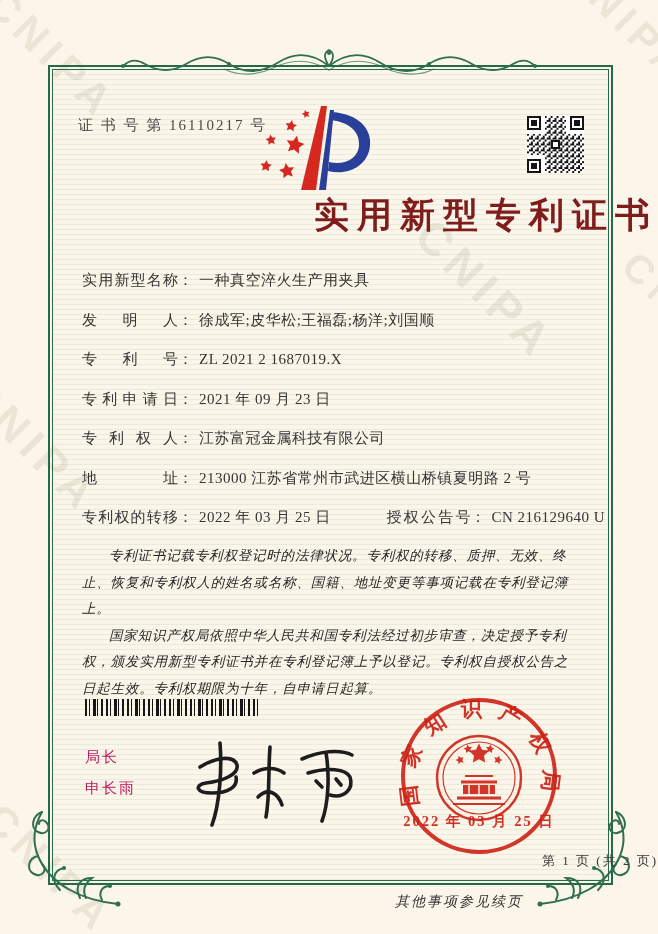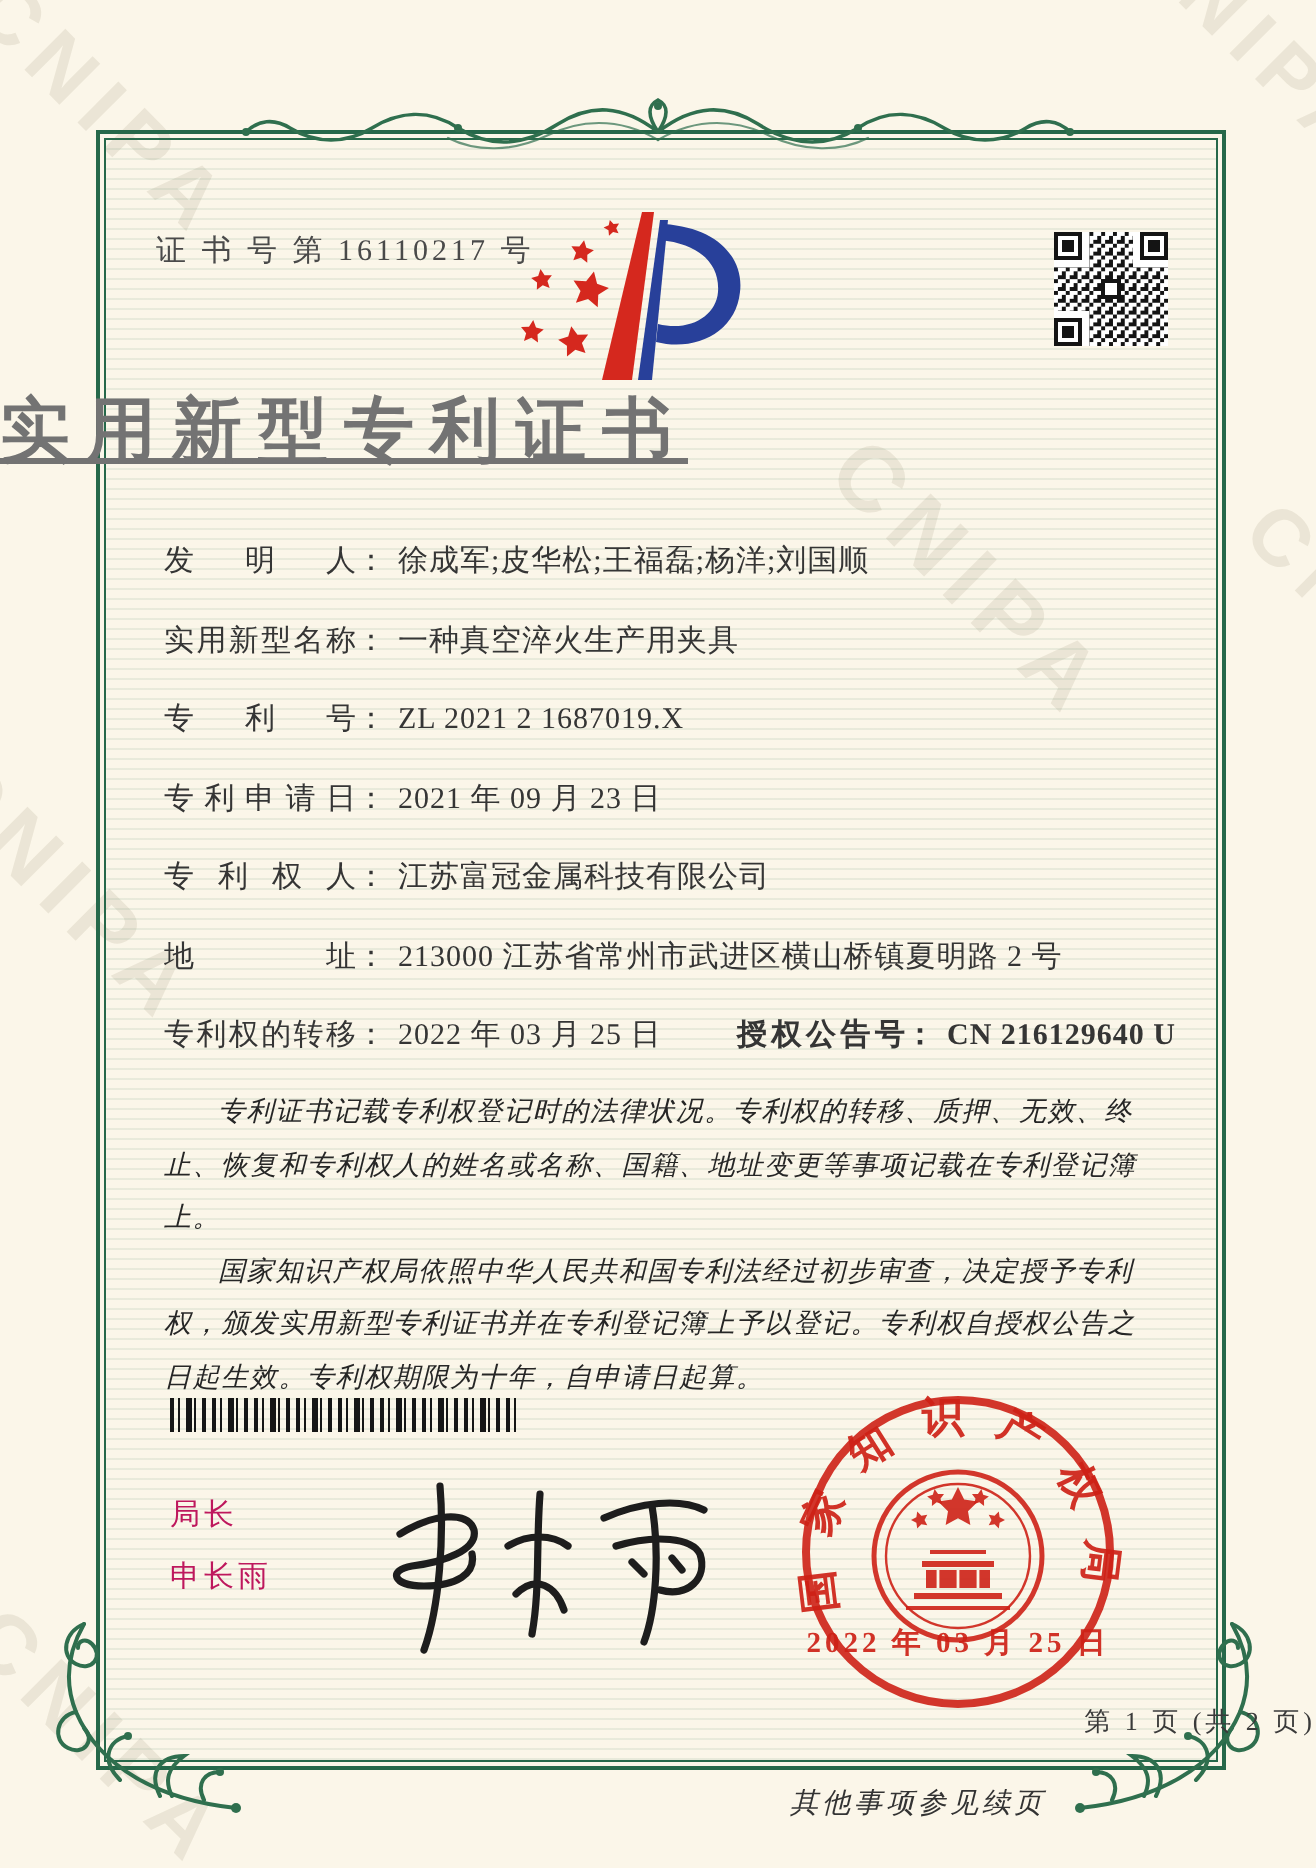--- a/index.html
+++ b/index.html
@@ -37,34 +37,34 @@
   .ornament svg{display:block;}
   
   .cert-no{
     position:absolute;left:78px;top:103px;
     font-size:15px;letter-spacing:2px;color:#4a4a4a;margin-top:13px;
   }
   .logo{position:absolute;left:258px;top:104px;width:120px;height:88px;}
   .qr{position:absolute;left:527px;top:116px;width:57px;height:57px;}
   .title{
     position:absolute;left:0;top:192px;width:658px;
-    text-align:left;font-size:35px;font-weight:700;
-    letter-spacing:8px;color:#737373;text-decoration:underline;
+    text-align:right;font-size:35px;font-weight:700;
+    letter-spacing:8px;color:#7f1d1d;
   }
   
   .fields{position:absolute;left:82px;top:271px;width:505px;font-size:15px;color:#353535;}
   .frow{height:22px;margin-bottom:17.5px;white-space:nowrap;}
   .flabel{
     display:inline-block;width:96px;
     text-align:justify;text-align-last:justify;text-justify:inter-character;
     vertical-align:top;
   }
   .fcolon{display:inline-block;margin-right:6px;}
   .fvalue{letter-spacing:0.5px;}
-  .fpair2{margin-left:34px;font-weight:bold;}
+  .fpair2{margin-left:52px;}
   .fpair2 .flabel{width:84px;}
   
   .paras{
     position:absolute;left:82px;top:543px;width:497px;
     font-size:13.5px;font-style:italic;line-height:26.5px;
     letter-spacing:0.8px;color:#262626;
   }
   .paras p{margin:0;text-indent:2em;}
   
   .barcode{
@@ -217,24 +217,24 @@
       <rect x="12" y="12" width="5" height="5"></rect>
       <rect x="13" y="13" width="3" height="3" fill="#fff"></rect>
     </g>
   </svg>
 </div>
 
 <div class="title">实用新型专利证书</div>
 
 <div class="fields">
   <div class="frow">
+    <span class="flabel">实用新型名称</span><span class="fcolon">：</span><span class="fvalue">一种真空淬火生产用夹具</span>
+  </div>
+  <div class="frow">
     <span class="flabel">发明人</span><span class="fcolon">：</span><span class="fvalue">徐成军;皮华松;王福磊;杨洋;刘国顺</span>
-  </div>
-  <div class="frow">
-    <span class="flabel">实用新型名称</span><span class="fcolon">：</span><span class="fvalue">一种真空淬火生产用夹具</span>
   </div>
   <div class="frow">
     <span class="flabel">专利号</span><span class="fcolon">：</span><span class="fvalue">ZL 2021 2 1687019.X</span>
   </div>
   <div class="frow">
     <span class="flabel">专利申请日</span><span class="fcolon">：</span><span class="fvalue">2021 年 09 月 23 日</span>
   </div>
   <div class="frow">
     <span class="flabel">专利权人</span><span class="fcolon">：</span><span class="fvalue">江苏富冠金属科技有限公司</span>
   </div>

